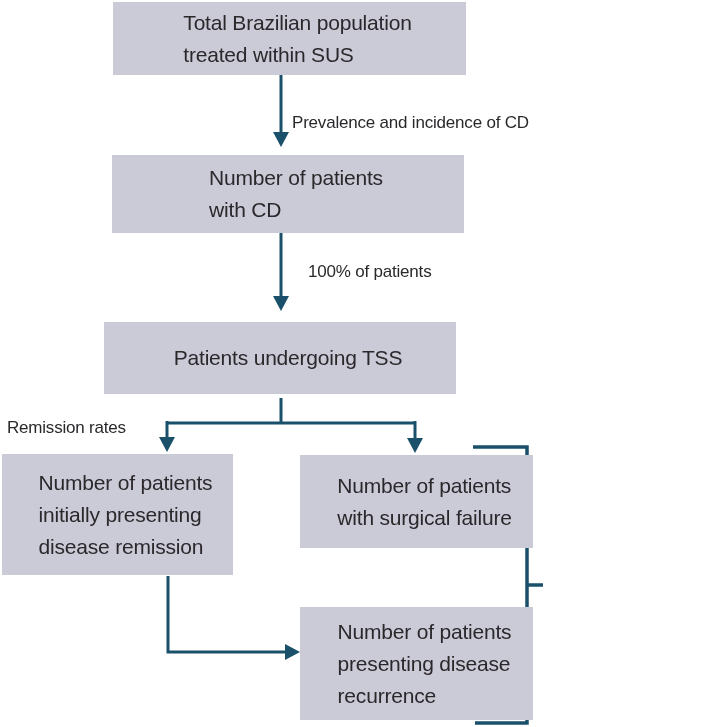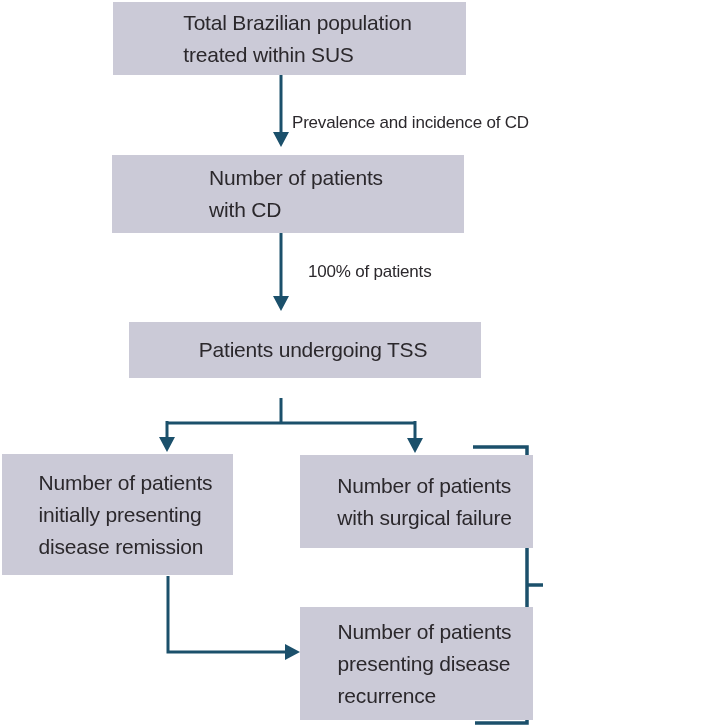--- a/index.html
+++ b/index.html
@@ -70,33 +70,34 @@
     <polyline class="stroke-thick" points="473,447 527,447 527,723 475,723"></polyline>
     <line class="stroke-thick" x1="527" y1="585" x2="543" y2="585"></line>
   </svg>
 
   <div class="box" style="left:113px;top:2px;width:337px;height:73px;">Total Brazilian population
 treated within SUS</div>
 
   <div class="box" style="left:112px;top:155px;width:336px;height:78px;">Number of patients
 with CD</div>
 
-  <div class="box" style="left:129px;top:322px;width:336px;height:56px;">Patients undergoing TSS</div>
+  <div class="box" style="left:104px;top:322px;width:336px;height:72px;">Patients undergoing TSS</div>
 
   <div class="box" style="left:2px;top:454px;width:215px;height:121px;">Number of patients
 initially presenting
 disease remission</div>
 
   <div class="box" style="left:300px;top:455px;width:217px;height:93px;">Number of patients
 with surgical failure</div>
 
   <div class="box" style="left:300px;top:607px;width:217px;height:113px;">Number of patients
 presenting disease
 recurrence</div>
 
   <div class="edge-label" style="left:292px;top:96px;margin-top:16px;">Prevalence and incidence of CD</div>
 
   <div class="edge-label" style="left:308px;top:261px;">100% of patients</div>
 
+  <div class="edge-label" style="left:7px;top:417px;">Remission rates</div>
 
 
 
 </div>
 
 </body></html>

